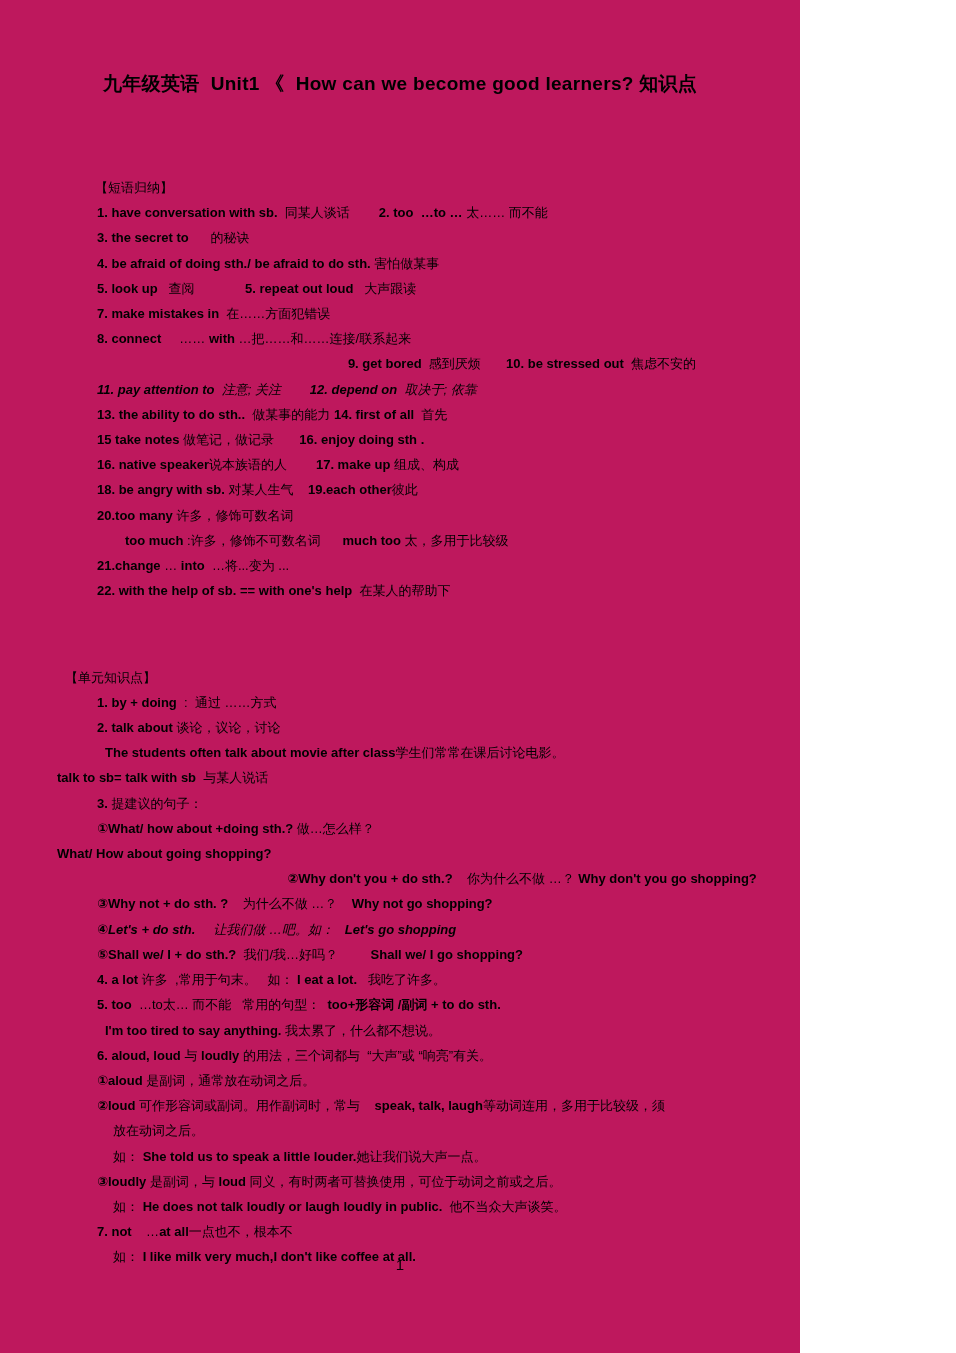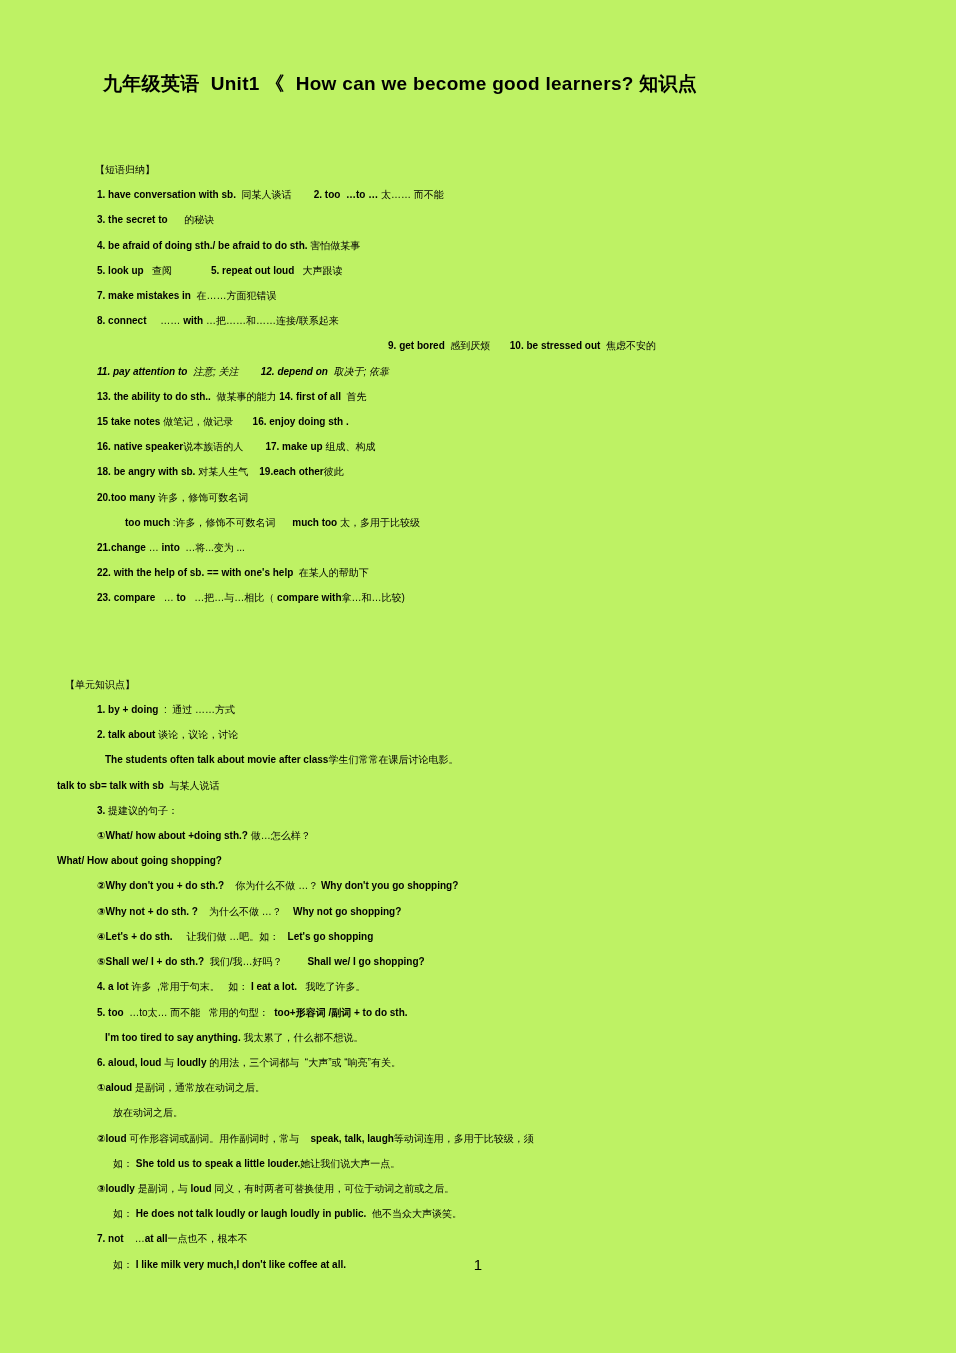--- a/index.html
+++ b/index.html
@@ -4,37 +4,37 @@
 <style>
   html, body { margin: 0; padding: 0; }
   body {
     width: 956px; height: 1353px;
     background: #ffffff;
     color: #000000;
     font-family: "Liberation Sans", "DejaVu Sans", sans-serif;
   }
   .page {
     position: relative;
-    width: 956px; height: 1353px;
-    background: #bef264;
+    width: 800px; height: 1353px;
+    background: #be185d;
     overflow: hidden;
   }
   .doc-title {
     position: absolute;
     top: 71px; left: 103px;
     font-size: 19px;
     font-weight: 700;
     white-space: pre;
     letter-spacing: 0.3px;
   }
   .doc-body {
     position: absolute;
-    top: 157px; left: 57px;
+    top: 175px; left: 57px;
     width: 890px;
-    font-size: 10px;
+    font-size: 13px;
   }
   .line {
     line-height: 25.2px;
     min-height: 25.2px;
     white-space: pre;
   }
   .seg-b { font-weight: 700; }
   .seg-r { font-weight: 400; }
   .page-num {
     position: absolute;
@@ -62,41 +62,40 @@
       <div class="line" style="padding-left: 40px; text-align: center;"><span class="seg-b">9. get bored</span><span class="seg-r">  感到厌烦       </span><span class="seg-b">10. be stressed out</span><span class="seg-r">  焦虑不安的</span></div>
       <div class="line" style="padding-left: 40px; font-style: italic;"><span class="seg-b">11. pay attention to</span><span class="seg-r">  注意; 关注        </span><span class="seg-b">12. depend on</span><span class="seg-r">  取决于; 依靠</span></div>
       <div class="line" style="padding-left: 40px;"><span class="seg-b">13. the ability to do sth..</span><span class="seg-r">  做某事的能力 </span><span class="seg-b">14. first of all</span><span class="seg-r">  首先</span></div>
       <div class="line" style="padding-left: 40px;"><span class="seg-b">15 take notes</span><span class="seg-r"> 做笔记，做记录       </span><span class="seg-b">16. enjoy doing sth .</span></div>
       <div class="line" style="padding-left: 40px;"><span class="seg-b">16. native speaker</span><span class="seg-r">说本族语的人        </span><span class="seg-b">17. make up</span><span class="seg-r"> 组成、构成</span></div>
       <div class="line" style="padding-left: 40px;"><span class="seg-b">18. be angry with sb.</span><span class="seg-r"> 对某人生气    </span><span class="seg-b">19.each other</span><span class="seg-r">彼此</span></div>
       <div class="line" style="padding-left: 40px;"><span class="seg-b">20.too many</span><span class="seg-r"> 许多，修饰可数名词</span></div>
       <div class="line" style="padding-left: 68px;"><span class="seg-b">too much</span><span class="seg-r"> :许多，修饰不可数名词      </span><span class="seg-b">much too</span><span class="seg-r"> 太，多用于比较级</span></div>
       <div class="line" style="padding-left: 40px;"><span class="seg-b">21.change</span><span class="seg-r"> … </span><span class="seg-b">into</span><span class="seg-r">  …将...变为 ...</span></div>
       <div class="line" style="padding-left: 40px;"><span class="seg-b">22. with the help of sb. == with one's help</span><span class="seg-r">  在某人的帮助下</span></div>
-      <div class="line" style="padding-left: 40px;"><span class="seg-b">23. compare</span><span class="seg-r">   … </span><span class="seg-b">to</span><span class="seg-r">   …把…与…相比（ </span><span class="seg-b">compare with</span><span class="seg-r">拿…和…比较)</span></div>
       <div class="line" style="padding-left: 0px;">&nbsp;</div>
       <div class="line" style="padding-left: 8px; margin-top: 36px;"><span class="seg-r">【单元知识点】</span></div>
       <div class="line" style="padding-left: 40px;"><span class="seg-b">1. by + doing</span><span class="seg-r">  :  通过 ……方式</span></div>
       <div class="line" style="padding-left: 40px;"><span class="seg-b">2. talk about</span><span class="seg-r"> 谈论，议论，讨论</span></div>
       <div class="line" style="padding-left: 48px;"><span class="seg-b">The students often talk about movie after class</span><span class="seg-r">学生们常常在课后讨论电影。</span></div>
       <div class="line" style="padding-left: 0px;"><span class="seg-b">talk to sb= talk with sb</span><span class="seg-r">  与某人说话</span></div>
       <div class="line" style="padding-left: 40px;"><span class="seg-b">3.</span><span class="seg-r"> 提建议的句子：</span></div>
       <div class="line" style="padding-left: 40px;"><span class="seg-b">①What/ how about +doing sth.?</span><span class="seg-r"> 做…怎么样？</span></div>
       <div class="line" style="padding-left: 0px;"><span class="seg-b">What/ How about going shopping?</span></div>
-      <div class="line" style="padding-left: 40px;"><span class="seg-b">②Why don't you + do sth.?</span><span class="seg-r">    你为什么不做 …？ </span><span class="seg-b">Why don't you go shopping?</span></div>
+      <div class="line" style="padding-left: 40px; text-align: center;"><span class="seg-b">②Why don't you + do sth.?</span><span class="seg-r">    你为什么不做 …？ </span><span class="seg-b">Why don't you go shopping?</span></div>
       <div class="line" style="padding-left: 40px;"><span class="seg-b">③Why not + do sth. ?</span><span class="seg-r">    为什么不做 …？    </span><span class="seg-b">Why not go shopping?</span></div>
-      <div class="line" style="padding-left: 40px;"><span class="seg-b">④Let's + do sth.</span><span class="seg-r">     让我们做 …吧。如：   </span><span class="seg-b">Let's go shopping</span></div>
+      <div class="line" style="padding-left: 40px; font-style: italic;"><span class="seg-b">④Let's + do sth.</span><span class="seg-r">     让我们做 …吧。如：   </span><span class="seg-b">Let's go shopping</span></div>
       <div class="line" style="padding-left: 40px;"><span class="seg-b">⑤Shall we/ I + do sth.?</span><span class="seg-r">  我们/我…好吗？         </span><span class="seg-b">Shall we/ I go shopping?</span></div>
       <div class="line" style="padding-left: 40px;"><span class="seg-b">4. a lot</span><span class="seg-r"> 许多  ,常用于句末。   如： </span><span class="seg-b">I eat a lot.</span><span class="seg-r">   我吃了许多。</span></div>
       <div class="line" style="padding-left: 40px;"><span class="seg-b">5. too</span><span class="seg-r">  …to太… 而不能   常用的句型：  </span><span class="seg-b">too+形容词 /副词 + to do sth.</span></div>
       <div class="line" style="padding-left: 48px;"><span class="seg-b">I'm too tired to say anything.</span><span class="seg-r"> 我太累了，什么都不想说。</span></div>
       <div class="line" style="padding-left: 40px;"><span class="seg-b">6. aloud, loud</span><span class="seg-r"> 与 </span><span class="seg-b">loudly</span><span class="seg-r"> 的用法，三个词都与  “大声”或 “响亮”有关。</span></div>
       <div class="line" style="padding-left: 40px;"><span class="seg-b">①aloud</span><span class="seg-r"> 是副词，通常放在动词之后。</span></div>
+      <div class="line" style="padding-left: 40px;"><span class="seg-b">②loud</span><span class="seg-r"> 可作形容词或副词。用作副词时，常与    </span><span class="seg-b">speak, talk, laugh</span><span class="seg-r">等动词连用，多用于比较级，须</span></div>
       <div class="line" style="padding-left: 56px;"><span class="seg-r">放在动词之后。</span></div>
-      <div class="line" style="padding-left: 40px;"><span class="seg-b">②loud</span><span class="seg-r"> 可作形容词或副词。用作副词时，常与    </span><span class="seg-b">speak, talk, laugh</span><span class="seg-r">等动词连用，多用于比较级，须</span></div>
       <div class="line" style="padding-left: 56px;"><span class="seg-r">如： </span><span class="seg-b">She told us to speak a little louder.</span><span class="seg-r">她让我们说大声一点。</span></div>
       <div class="line" style="padding-left: 40px;"><span class="seg-b">③loudly</span><span class="seg-r"> 是副词，与 </span><span class="seg-b">loud</span><span class="seg-r"> 同义，有时两者可替换使用，可位于动词之前或之后。</span></div>
       <div class="line" style="padding-left: 56px;"><span class="seg-r">如： </span><span class="seg-b">He does not talk loudly or laugh loudly in public.</span><span class="seg-r">  他不当众大声谈笑。</span></div>
       <div class="line" style="padding-left: 40px;"><span class="seg-b">7. not</span><span class="seg-r">    …</span><span class="seg-b">at all</span><span class="seg-r">一点也不，根本不</span></div>
       <div class="line" style="padding-left: 56px;"><span class="seg-r">如： </span><span class="seg-b">I like milk very much,I don't like coffee at all.</span></div>
     </div>
 
   <div class="page-num">1</div>
 </div>
 

